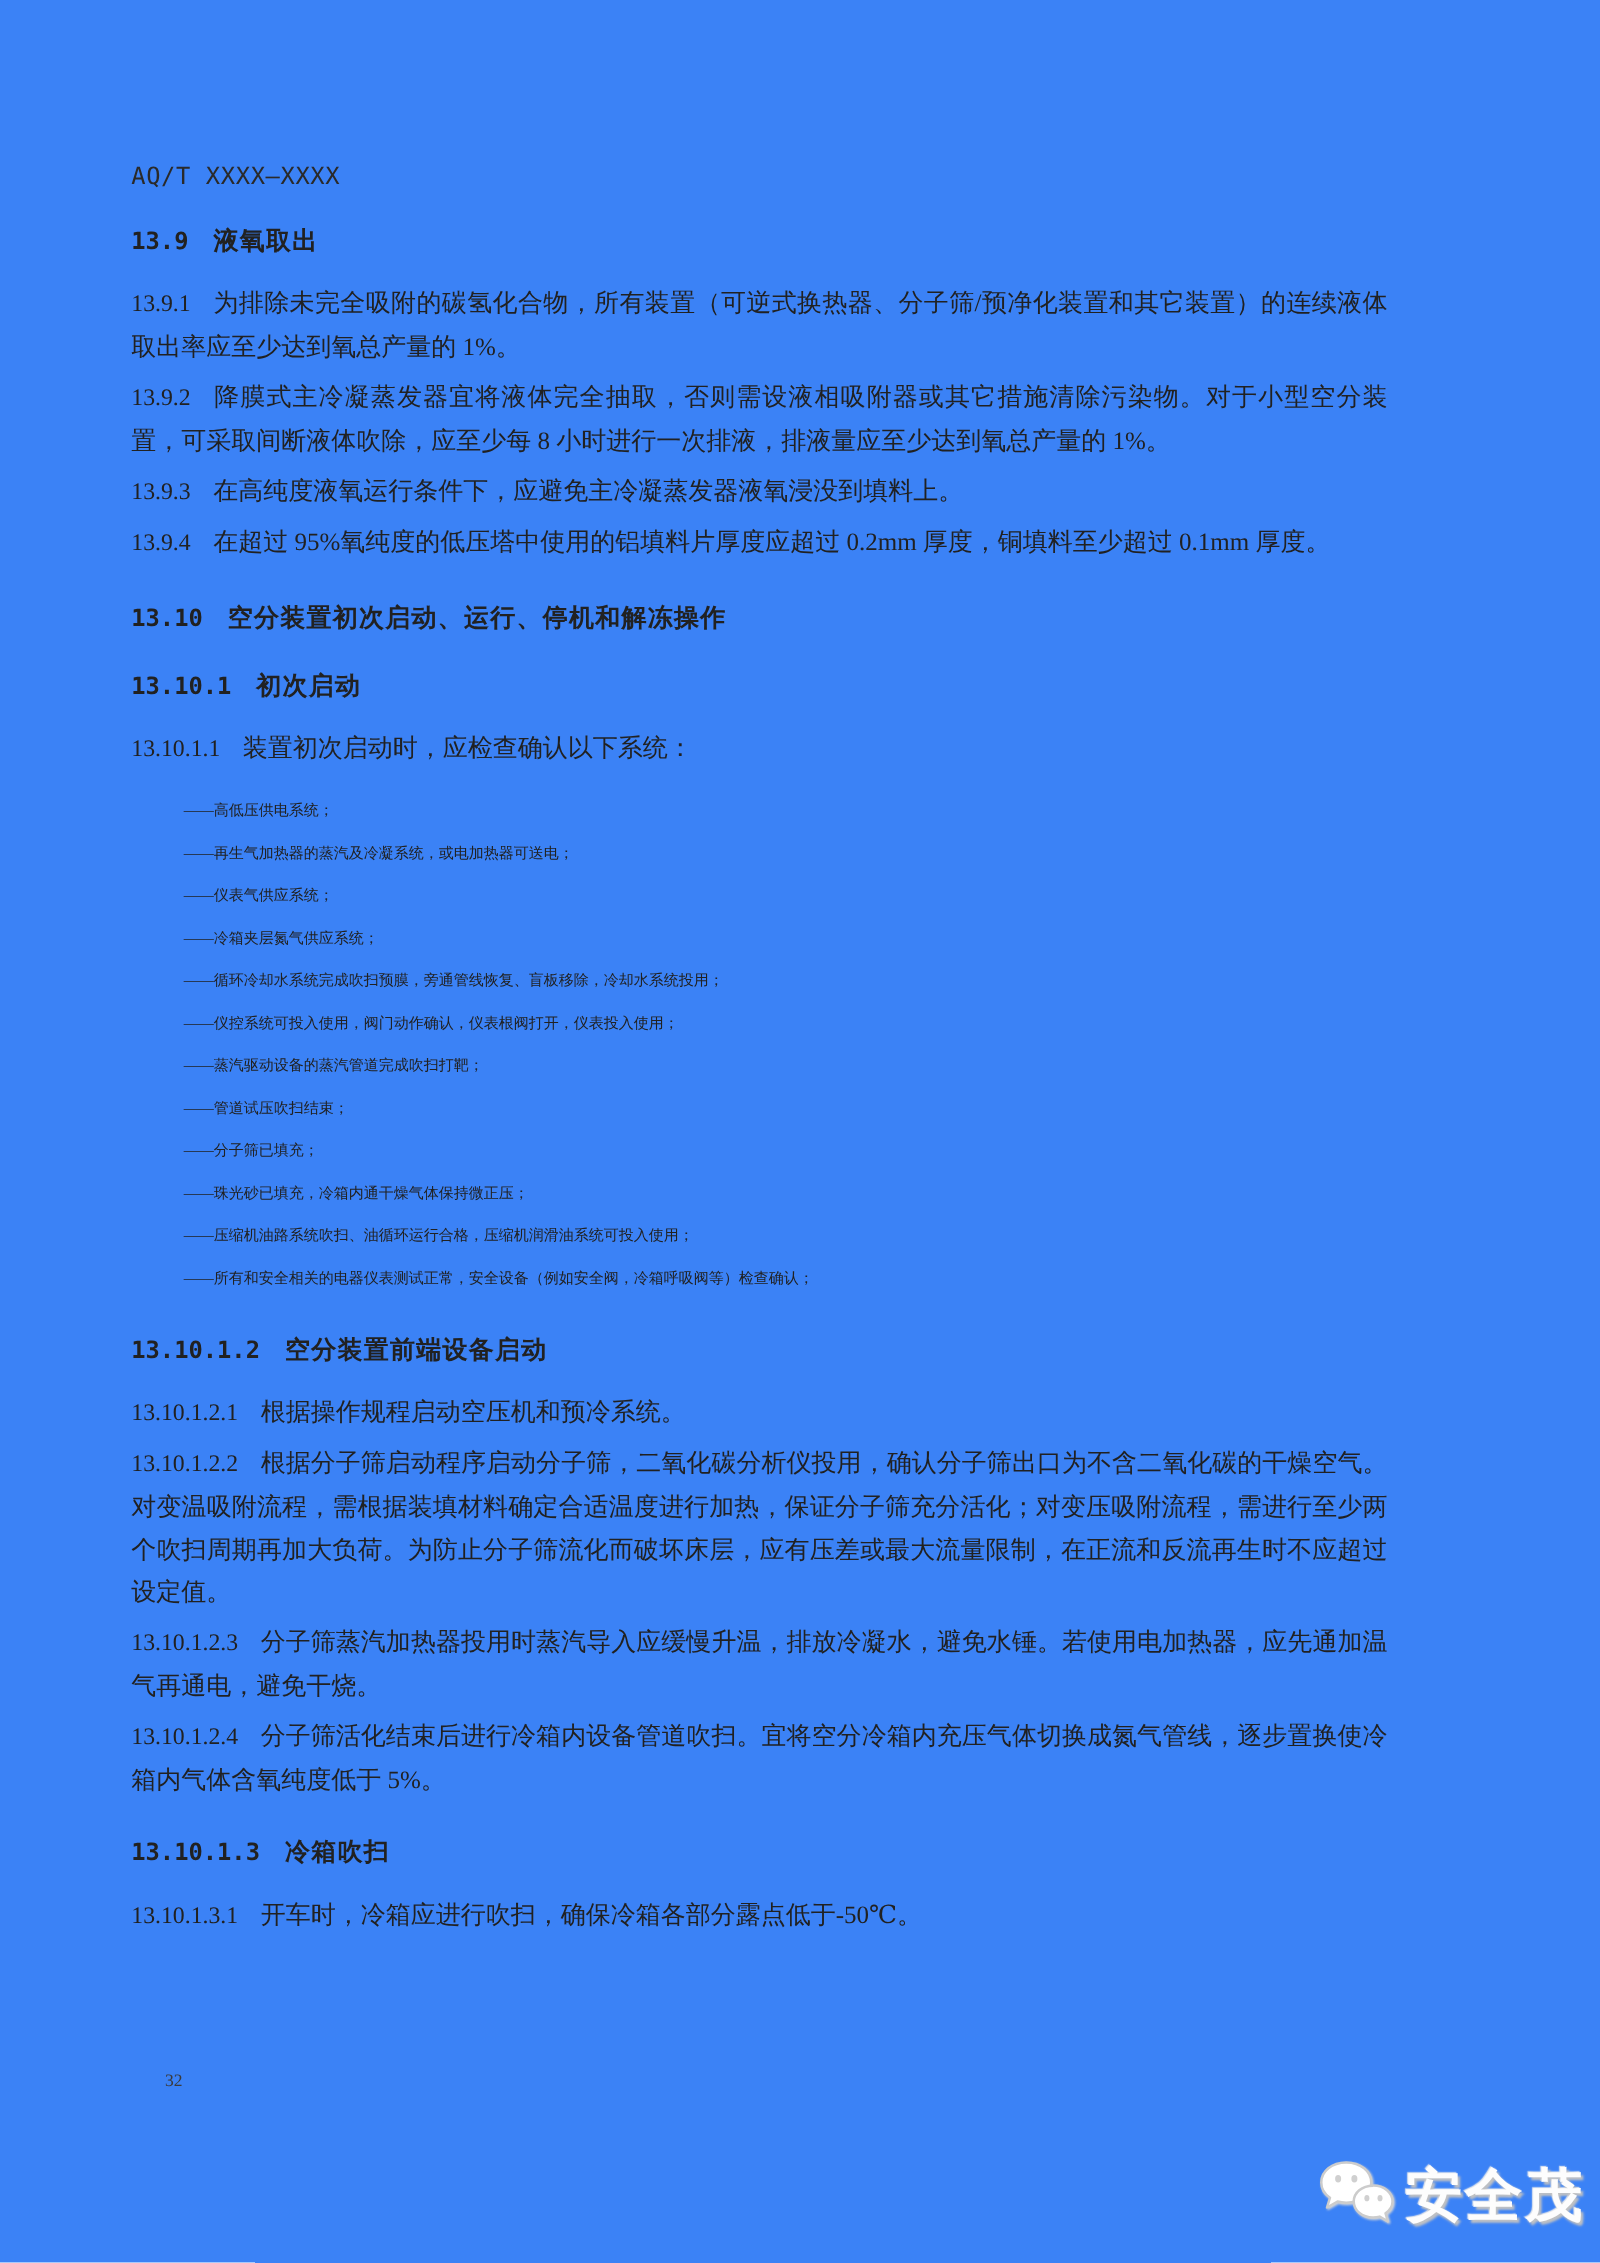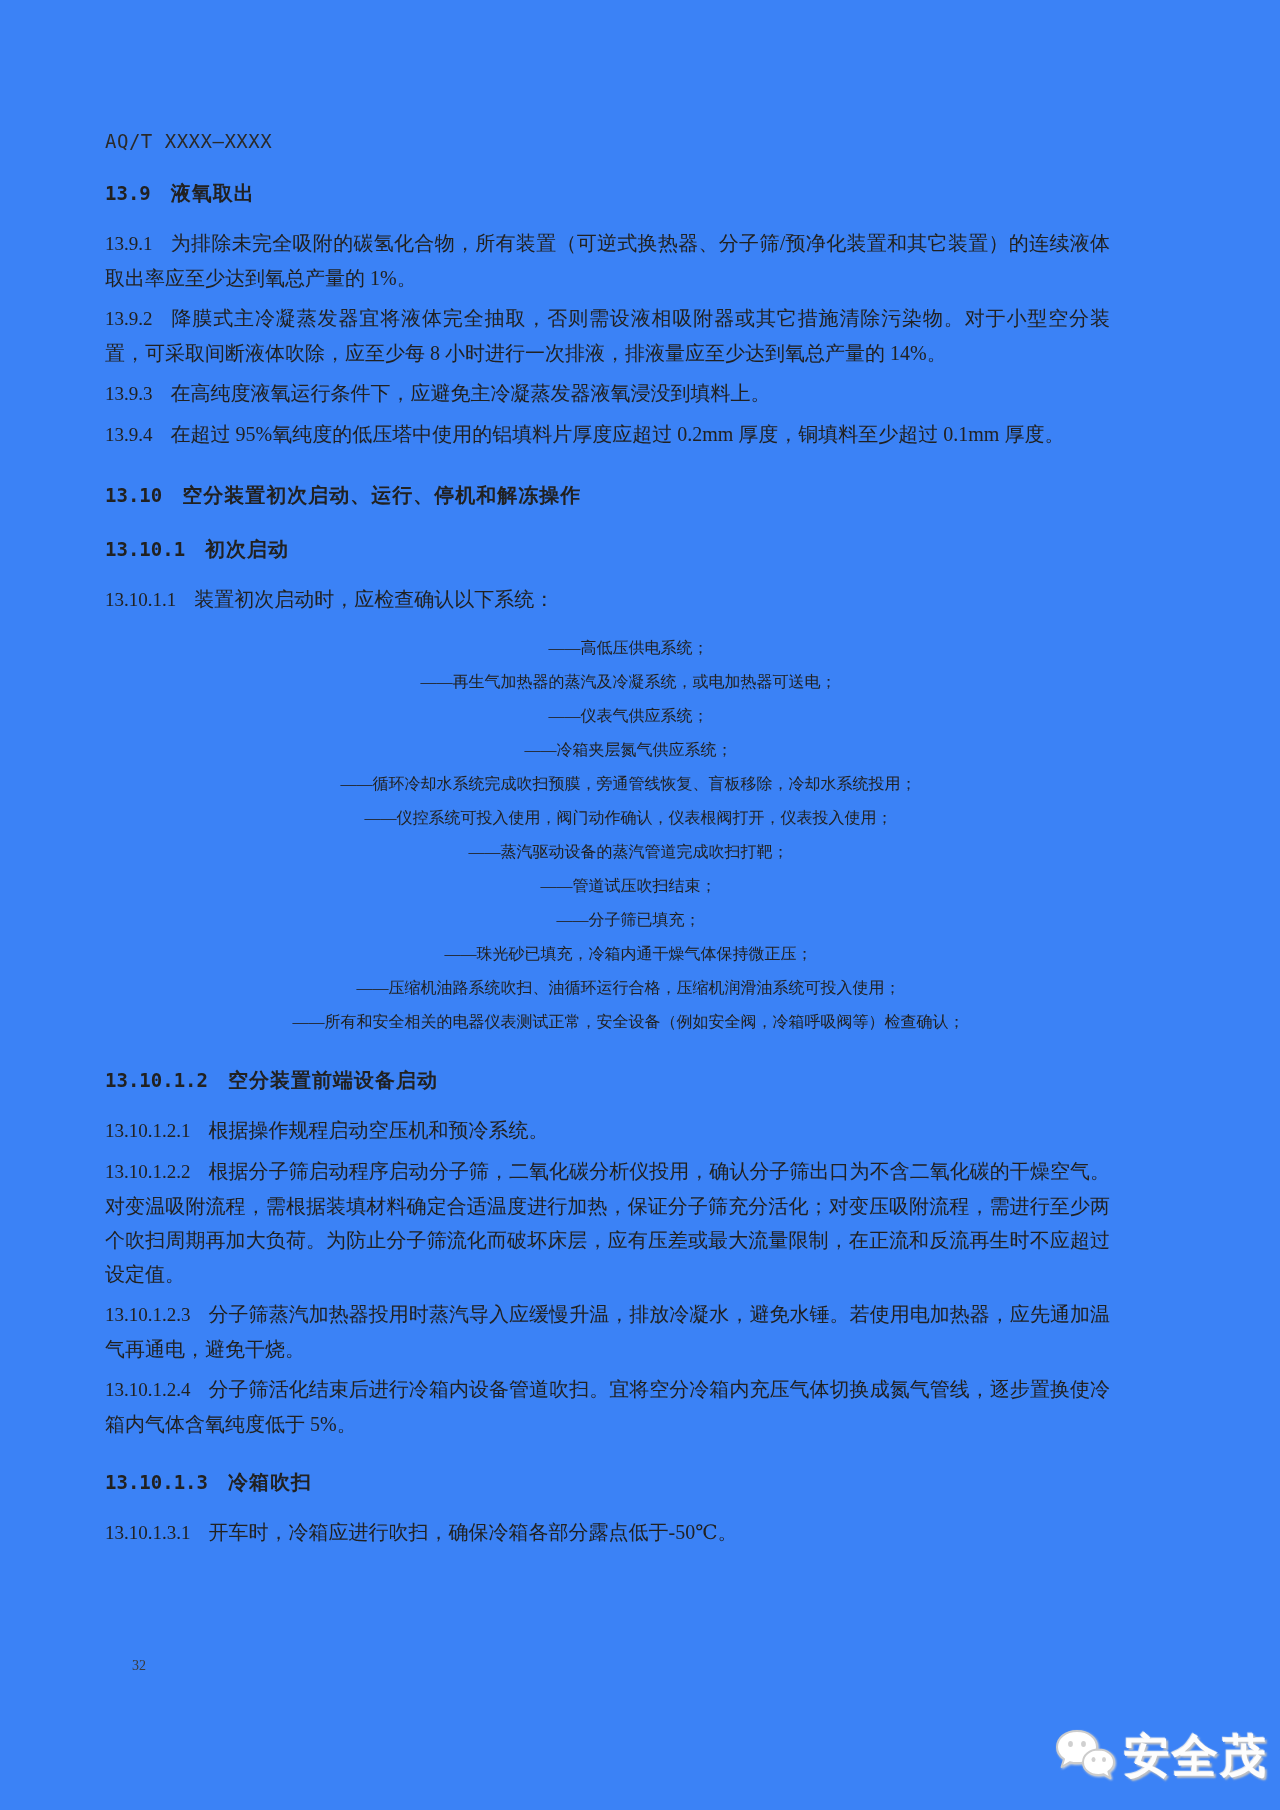--- a/index.html
+++ b/index.html
@@ -55,38 +55,37 @@
   .clause.after-heading { margin-top: 20px; }
   .clause .c-num {
     font-family: Liberation Serif, serif;
     font-size: 19px;
     margin-right: 18px;
     white-space: nowrap;
   }
   .checklist { margin-top: 14px; }
   .dash-item {
     padding-left: 42px;
-    font-size: 16px;
+    font-size: 12px;
     line-height: 34px;
-    text-align: center;
+    text-align: left;
   }
   .page-number {
     position: absolute;
     left: 132px;
     top: 1658px;
     font-family: "Liberation Serif", "DejaVu Serif", serif;
     font-size: 14px;
     color: #3a3a3a;
   }
   .watermark {
     position: absolute;
     right: 12px;
     top: 1726px;
     display: flex;
-    align-items: center;
     gap: 8px;
   }
   .watermark .brand-text {
     font-family: "Liberation Sans", "DejaVu Sans", sans-serif;
     font-size: 46px;
     font-weight: bold;
     color: #fdfdfd;
     text-shadow: 2px 2px 2px #c2c2c2, -1px -1px 1px #efefef;
     letter-spacing: 2px;
   }
@@ -102,21 +101,21 @@
 
     <div class="heading">
       <span class="h-num">13.9</span>
       <span class="h-title">液氧取出</span>
     </div>
 
     <p class="clause after-heading">
       <span class="c-num">13.9.1</span><span>为排除未完全吸附的碳氢化合物，所有装置（可逆式换热器、分子筛/预净化装置和其它装置）的连续液体取出率应至少达到氧总产量的 1%。</span>
     </p>
     <p class="clause">
-      <span class="c-num">13.9.2</span><span>降膜式主冷凝蒸发器宜将液体完全抽取，否则需设液相吸附器或其它措施清除污染物。对于小型空分装置，可采取间断液体吹除，应至少每 8 小时进行一次排液，排液量应至少达到氧总产量的 14%。</span>
+      <span class="c-num">13.9.2</span><span>降膜式主冷凝蒸发器宜将液体完全抽取，否则需设液相吸附器或其它措施清除污染物。对于小型空分装置，可采取间断液体吹除，应至少每 8 小时进行一次排液，排液量应至少达到氧总产量的 1%。</span>
     </p>
     <p class="clause">
       <span class="c-num">13.9.3</span><span>在高纯度液氧运行条件下，应避免主冷凝蒸发器液氧浸没到填料上。</span>
     </p>
     <p class="clause">
       <span class="c-num">13.9.4</span><span>在超过 95%氧纯度的低压塔中使用的铝填料片厚度应超过 0.2mm 厚度，铜填料至少超过 0.1mm 厚度。</span>
     </p>
 
     <div class="heading big-gap">
       <span class="h-num">13.10</span>

